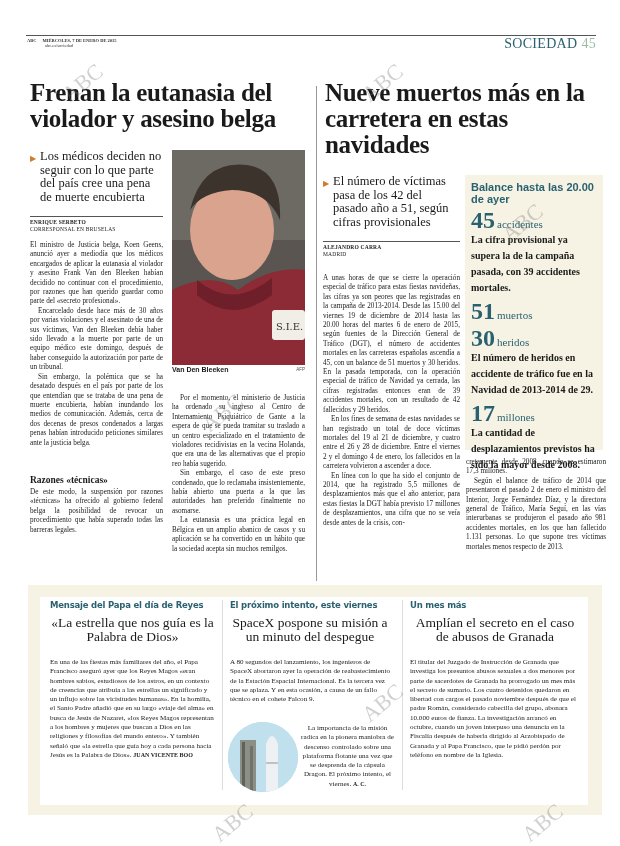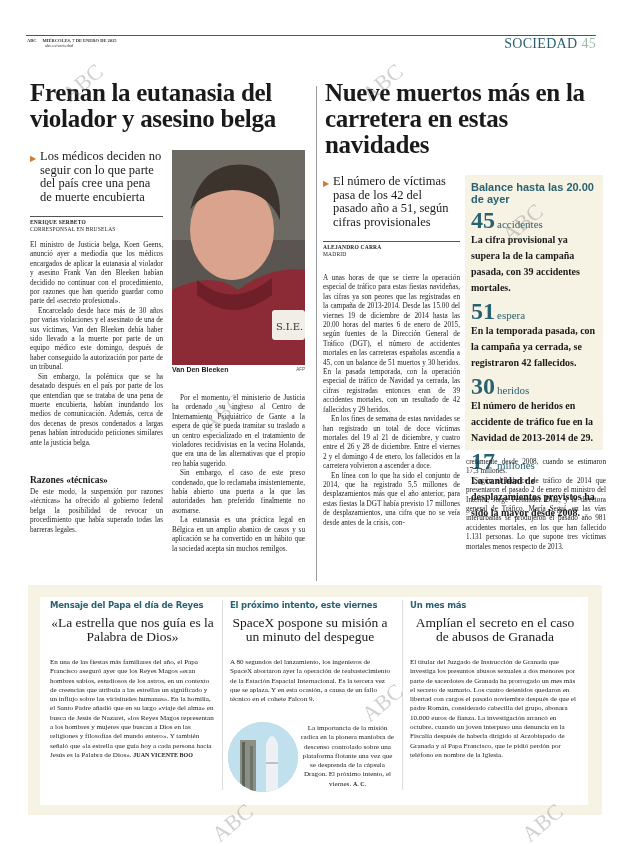--- a/index.html
+++ b/index.html
@@ -139,22 +139,21 @@
   <p>En línea con lo que ha sido el conjunto de 2014, que ha registrado 5,5 millones de desplazamientos más que el año anterior, para estas fiestas la DGT había previsto 17 millones de desplazamientos, una cifra que no se veía desde antes de la crisis, con-</p>
 </div>
 
 <div class="sidebox">
   <div class="sb-title">Balance hasta las 20.00 de ayer</div>
   <div class="stat">
     <span class="num">45</span><span class="unit">accidentes</span>
     <div class="desc">La cifra provisional ya supera la de la campaña pasada, con 39 accidentes mortales.</div>
   </div>
   <div class="stat">
-    <span class="num">51</span><span class="unit">espera</span>
-    <div class="desc">En la temporada pasada, con la campaña ya cerrada, se registraron 42 fallecidos.</div>
+    <span class="num">51</span><span class="unit">muertos</span>
   </div>
   <div class="stat">
     <span class="num">30</span><span class="unit">heridos</span>
     <div class="desc">El número de heridos en accidente de tráfico fue en la Navidad de 2013-2014 de 29.</div>
   </div>
   <div class="stat">
     <span class="num">17</span><span class="unit">millones</span>
     <div class="desc">La cantidad de desplazamientos previstos ha sido la mayor desde 2008.</div>
   </div>
 </div>

